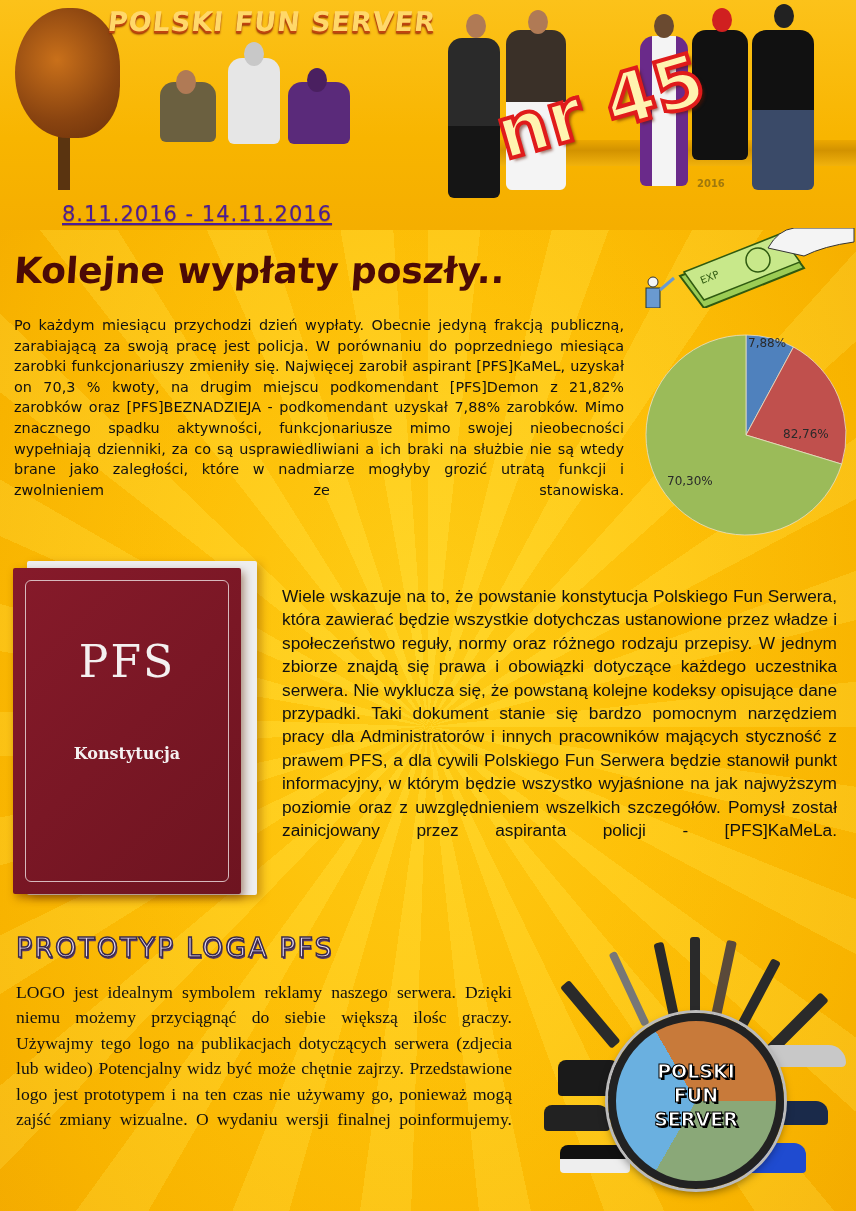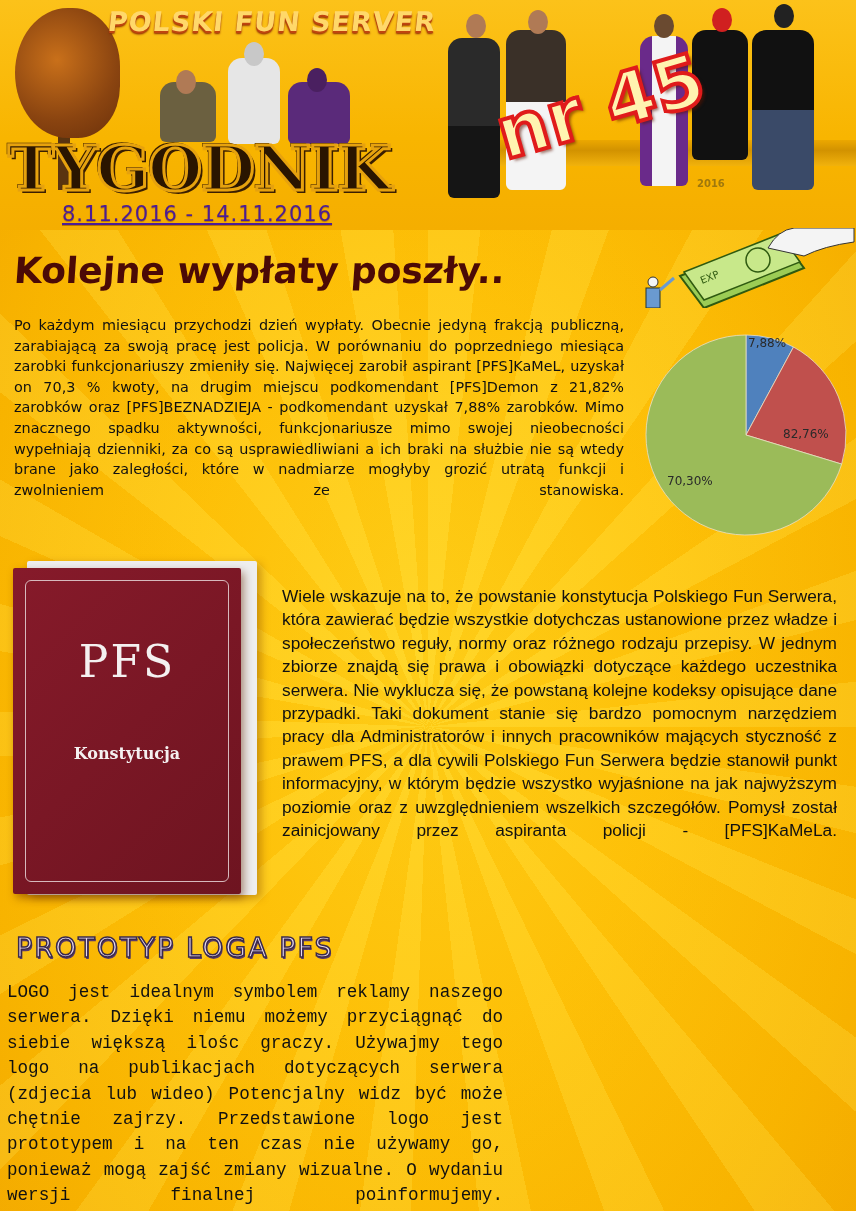--- a/index.html
+++ b/index.html
@@ -57,21 +57,21 @@
   .book-sub{position:absolute;left:0;right:0;top:175px;text-align:center;font-family:"DejaVu Serif",serif;
     font-weight:bold;font-size:16px;line-height:22px;color:#f4f0f0;}
   .h2{position:absolute;left:285px;top:550px;font-family:"DejaVu Serif",serif;font-size:25px;letter-spacing:0.5px;
     color:#fff0b0;-webkit-text-stroke:1px #7a5a20;text-shadow:1px 1px 0 #6a4a10;}
   .p2{position:absolute;left:282px;top:585px;width:555px;font-family:"Liberation Sans",sans-serif;
     font-size:17.3px;line-height:23.4px;color:#111;text-align:justify;text-align-last:justify;}
 
   
   .h3{position:absolute;left:16px;top:932px;font-family:"DejaVu Sans",sans-serif;font-size:27px;
     letter-spacing:2px;color:#e8d8f0;-webkit-text-stroke:1.5px #3a2a4a;text-shadow:1px 2px 0 #5a3a6a;}
-  .p3{position:absolute;left:7px;top:980px;width:496px;font-family:Liberation Mono, monospace;
+  .p3{position:absolute;left:16px;top:980px;width:496px;font-family:Liberation Serif, serif;
     font-size:17.6px;line-height:25.4px;color:#111;text-align:justify;text-align-last:justify;}
   .logo{position:absolute;left:530px;top:925px;width:320px;height:286px;}
   .logo-ring{position:absolute;left:78px;top:88px;width:160px;height:160px;border-radius:50%;
     background:conic-gradient(from 210deg,#6ab0e0 0 120deg,#c87a3a 120deg 240deg,#8aa878 240deg 360deg);
     border:8px solid #222;box-shadow:0 0 0 3px #bbb,0 4px 10px rgba(0,0,0,.5);}
   .logo-text{position:absolute;left:0;right:0;top:38px;text-align:center;font-family:"DejaVu Sans",sans-serif;
     font-weight:bold;font-size:19px;line-height:24px;color:#fff;-webkit-text-stroke:1px #000;
     text-shadow:2px 2px 0 #000;}
   .spoke{position:absolute;background:#2a2a2a;border-radius:3px;transform-origin:bottom center;}
   .vehicle{position:absolute;border-radius:8px 12px 4px 4px;}
@@ -101,21 +101,20 @@
       <div class="head" style="left:528px;top:10px;"></div>
       <div class="figure" style="left:640px;top:36px;width:48px;height:150px;background:linear-gradient(90deg,#6a2a8a 0 25%,#f4f4f4 25% 75%,#6a2a8a 75%);"></div>
       <div class="head" style="left:654px;top:14px;background:#6a4a30;"></div>
       <div class="figure" style="left:692px;top:30px;width:56px;height:130px;background:#111;"></div>
       <div class="head" style="left:712px;top:8px;background:#d02020;"></div>
       <div class="figure" style="left:752px;top:30px;width:62px;height:160px;background:linear-gradient(180deg,#111 0 50%,#3a4a68 50%);"></div>
       <div class="head" style="left:774px;top:4px;background:#222;"></div>
     </div>
 
     <div class="brand">POLSKI FUN SERVER</div>
-    <div class="title-tyg">TYGODNIK</div>
     <div class="date">8.11.2016 - 14.11.2016</div>
     <div class="watermark">2016</div>
     <div class="nr">nr 45</div>
   </div>
 
   <div class="h1">Kolejne wypłaty poszły..</div>
   <div class="p1">Po każdym miesiącu przychodzi dzień wypłaty. Obecnie jedyną frakcją publiczną, zarabiającą za swoją pracę jest policja. W porównaniu do poprzedniego miesiąca zarobki funkcjonariuszy zmieniły się. Najwięcej zarobił aspirant [PFS]KaMeL, uzyskał on 70,3 % kwoty, na drugim miejscu podkomendant [PFS]Demon z 21,82% zarobków  oraz [PFS]BEZNADZIEJA - podkomendant uzyskał 7,88% zarobków. Mimo znacznego spadku aktywności, funkcjonariusze mimo swojej nieobecności wypełniają dzienniki, za co są usprawiedliwiani a ich braki na służbie nie są wtedy brane jako zaległości, które w nadmiarze mogłyby grozić utratą funkcji i zwolnieniem ze stanowiska.</div>
 
   <svg class="money" viewBox="0 0 220 80">
     <g>
@@ -153,13 +152,35 @@
       <div class="book-sub">
         <div>Konstytucja</div>
       </div>
     </div>
   </div>
   <div class="p2">Wiele wskazuje na to, że powstanie konstytucja Polskiego Fun Serwera, która zawierać będzie wszystkie dotychczas ustanowione przez władze i społeczeństwo reguły, normy oraz różnego rodzaju przepisy. W jednym zbiorze znajdą się prawa i obowiązki dotyczące każdego uczestnika serwera. Nie wyklucza się, że powstaną kolejne kodeksy opisujące dane przypadki. Taki dokument stanie się bardzo pomocnym narzędziem pracy dla Administratorów i innych pracowników mających styczność z prawem PFS, a dla cywili Polskiego Fun Serwera będzie stanowił punkt informacyjny, w którym będzie wszystko wyjaśnione na jak najwyższym poziomie oraz z uwzględnieniem wszelkich szczegółów. Pomysł został zainicjowany przez aspiranta policji - [PFS]KaMeLa.</div>
 
   <div class="h3">PROTOTYP LOGA PFS</div>
   <div class="p3">LOGO jest idealnym symbolem reklamy naszego serwera. Dzięki niemu możemy przyciągnąć do siebie większą ilośc graczy. Używajmy tego logo na publikacjach dotyczących serwera (zdjecia lub wideo) Potencjalny widz być może chętnie zajrzy. Przedstawione logo jest prototypem i na ten czas nie używamy go, ponieważ mogą zajść zmiany wizualne. O wydaniu wersji finalnej poinformujemy.</div>
 
+  <div class="logo">
+    <div class="spoke" style="left:80px;top:40px;width:12px;height:80px;transform:rotate(-40deg);"></div>
+    <div class="spoke" style="left:112px;top:20px;width:8px;height:80px;transform:rotate(-25deg);background:#777;"></div>
+    <div class="spoke" style="left:140px;top:16px;width:10px;height:80px;transform:rotate(-12deg);"></div>
+    <div class="spoke" style="left:160px;top:12px;width:10px;height:80px;transform:rotate(0deg);"></div>
+    <div class="spoke" style="left:180px;top:14px;width:10px;height:82px;transform:rotate(12deg);background:#5a4a3a;"></div>
+    <div class="spoke" style="left:204px;top:26px;width:10px;height:80px;transform:rotate(28deg);"></div>
+    <div class="spoke" style="left:232px;top:48px;width:12px;height:80px;transform:rotate(45deg);"></div>
+    <div class="vehicle" style="left:28px;top:135px;width:64px;height:36px;background:#1a1a1a;"></div>
+    <div class="vehicle" style="left:232px;top:120px;width:84px;height:22px;background:#c8c8c8;border-radius:20px 40px 10px 10px;"></div>
+    <div class="vehicle" style="left:14px;top:180px;width:66px;height:26px;background:#222;"></div>
+    <div class="vehicle" style="left:236px;top:176px;width:62px;height:24px;background:#1a2a4a;"></div>
+    <div class="vehicle" style="left:30px;top:220px;width:70px;height:28px;background:linear-gradient(180deg,#111 0 50%,#eee 50%);"></div>
+    <div class="vehicle" style="left:206px;top:218px;width:70px;height:30px;background:#1f4bd0;"></div>
+    <div class="logo-ring">
+      <div class="logo-text">
+        <div>POLSKI</div>
+        <div>FUN</div>
+        <div>SERVER</div>
+      </div>
+    </div>
+  </div>
 </div>
 
 </body></html>

